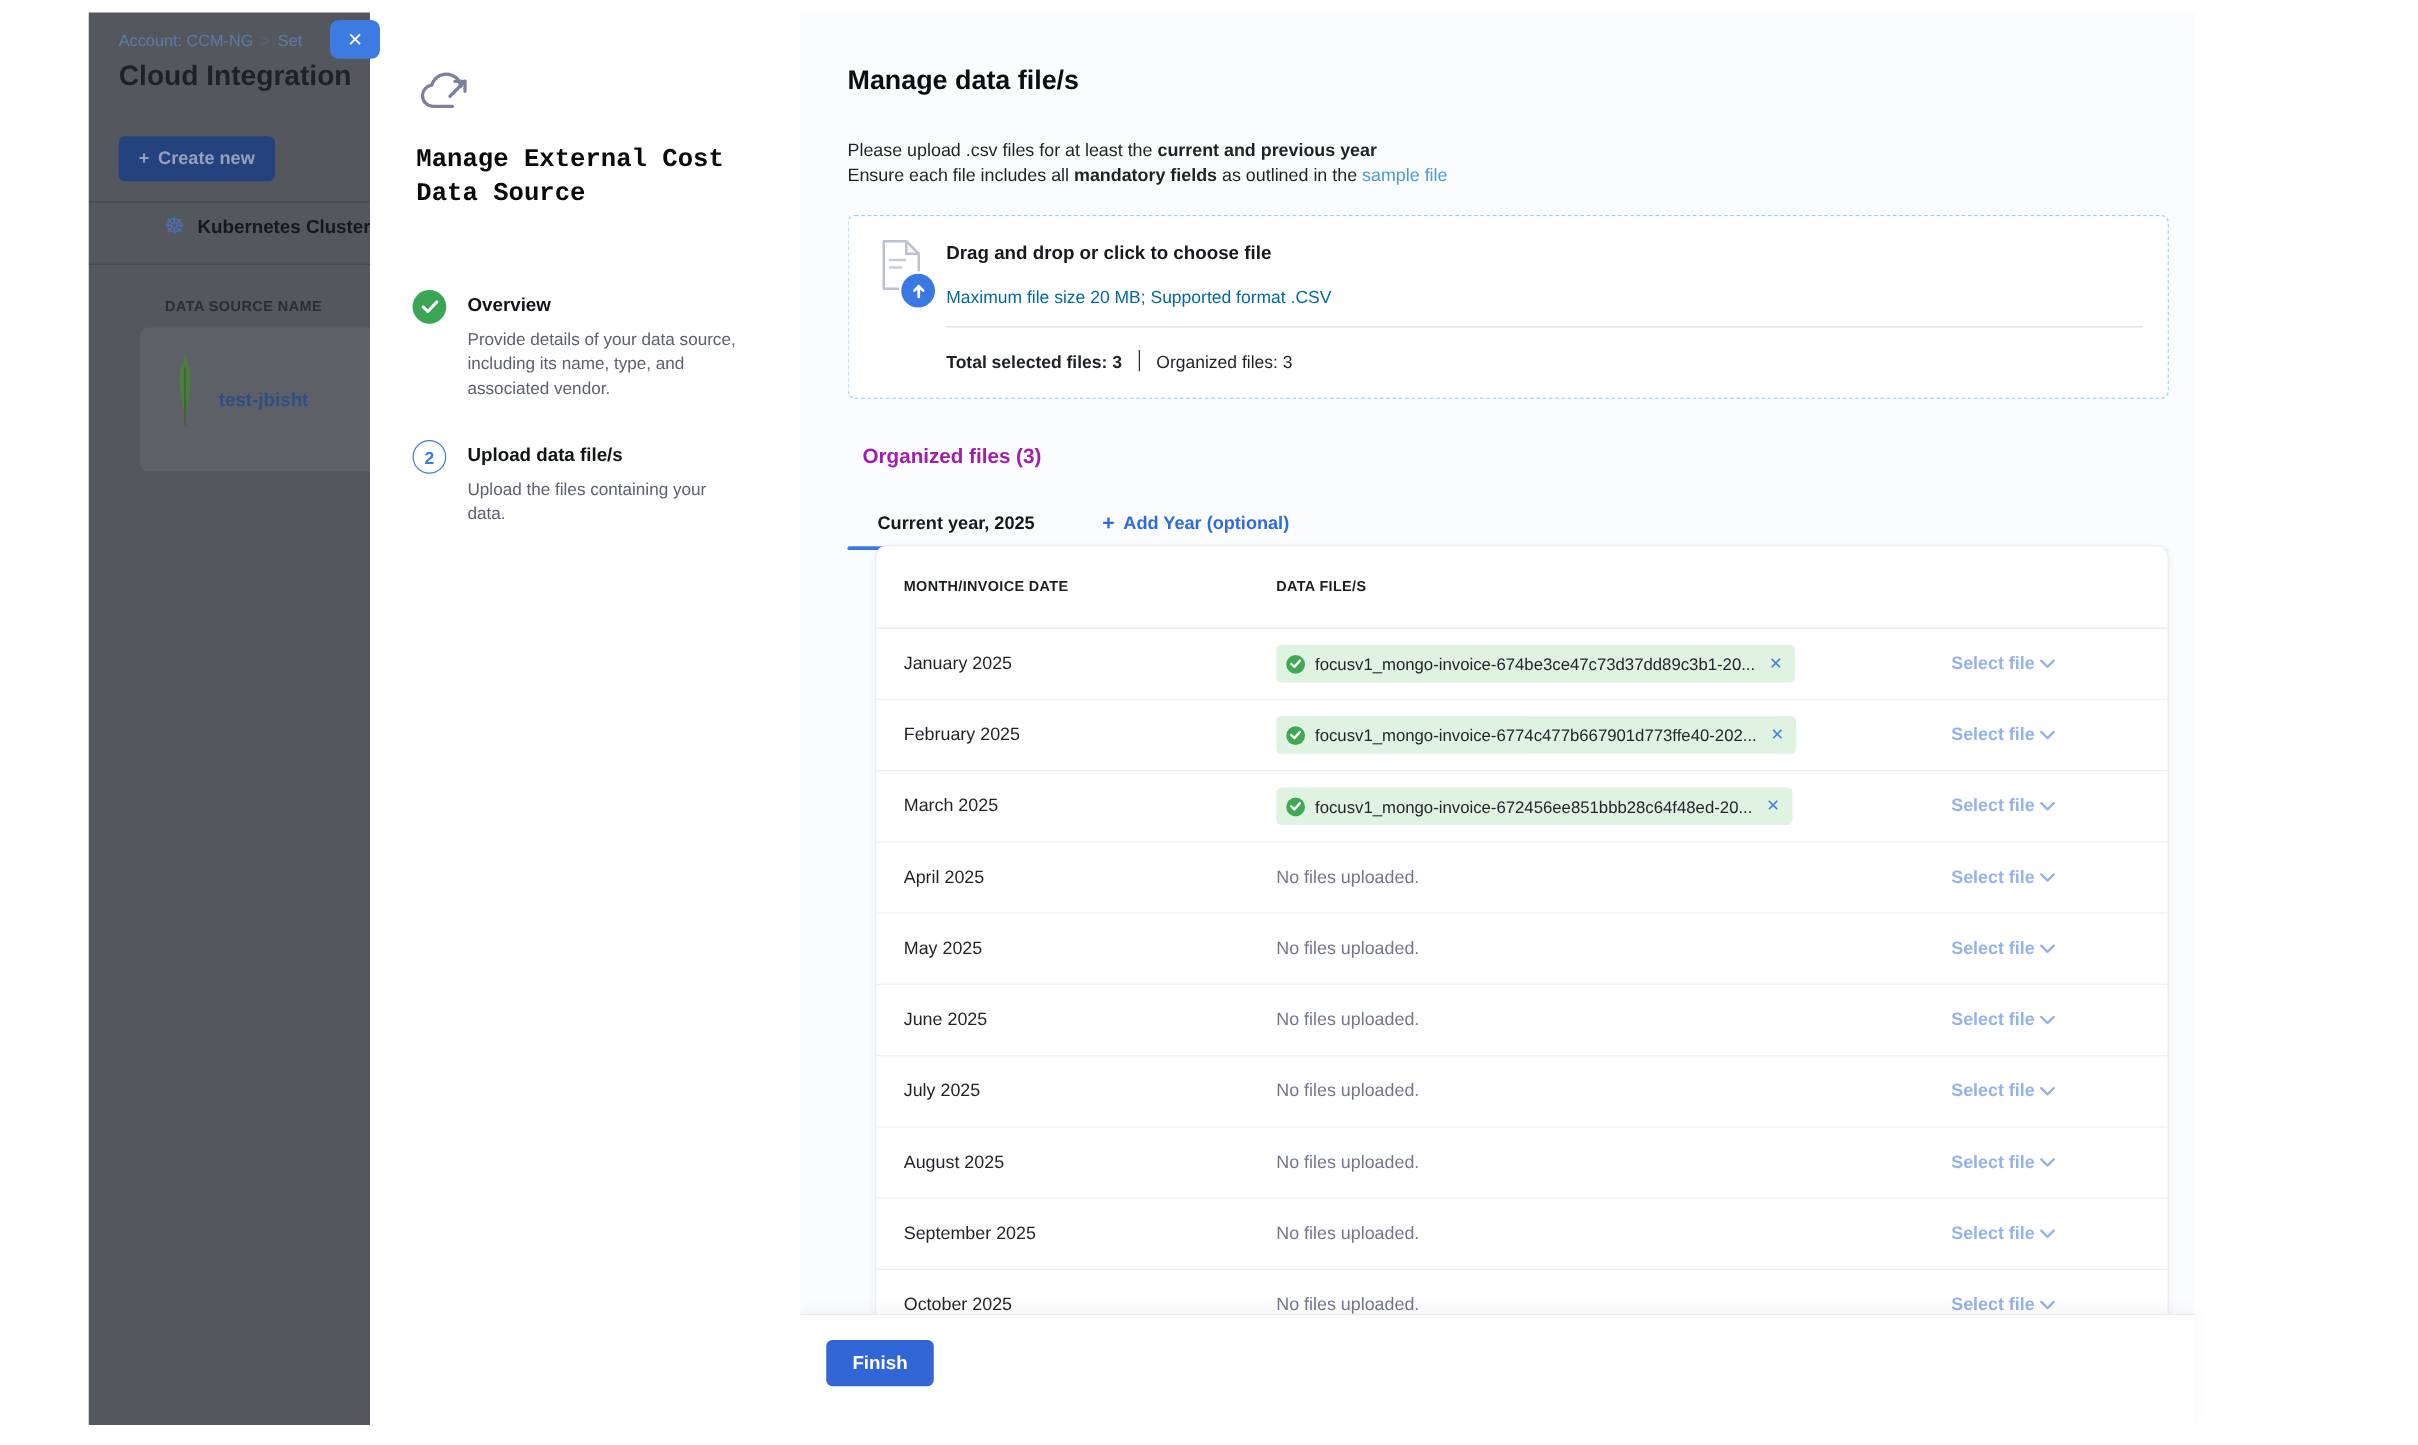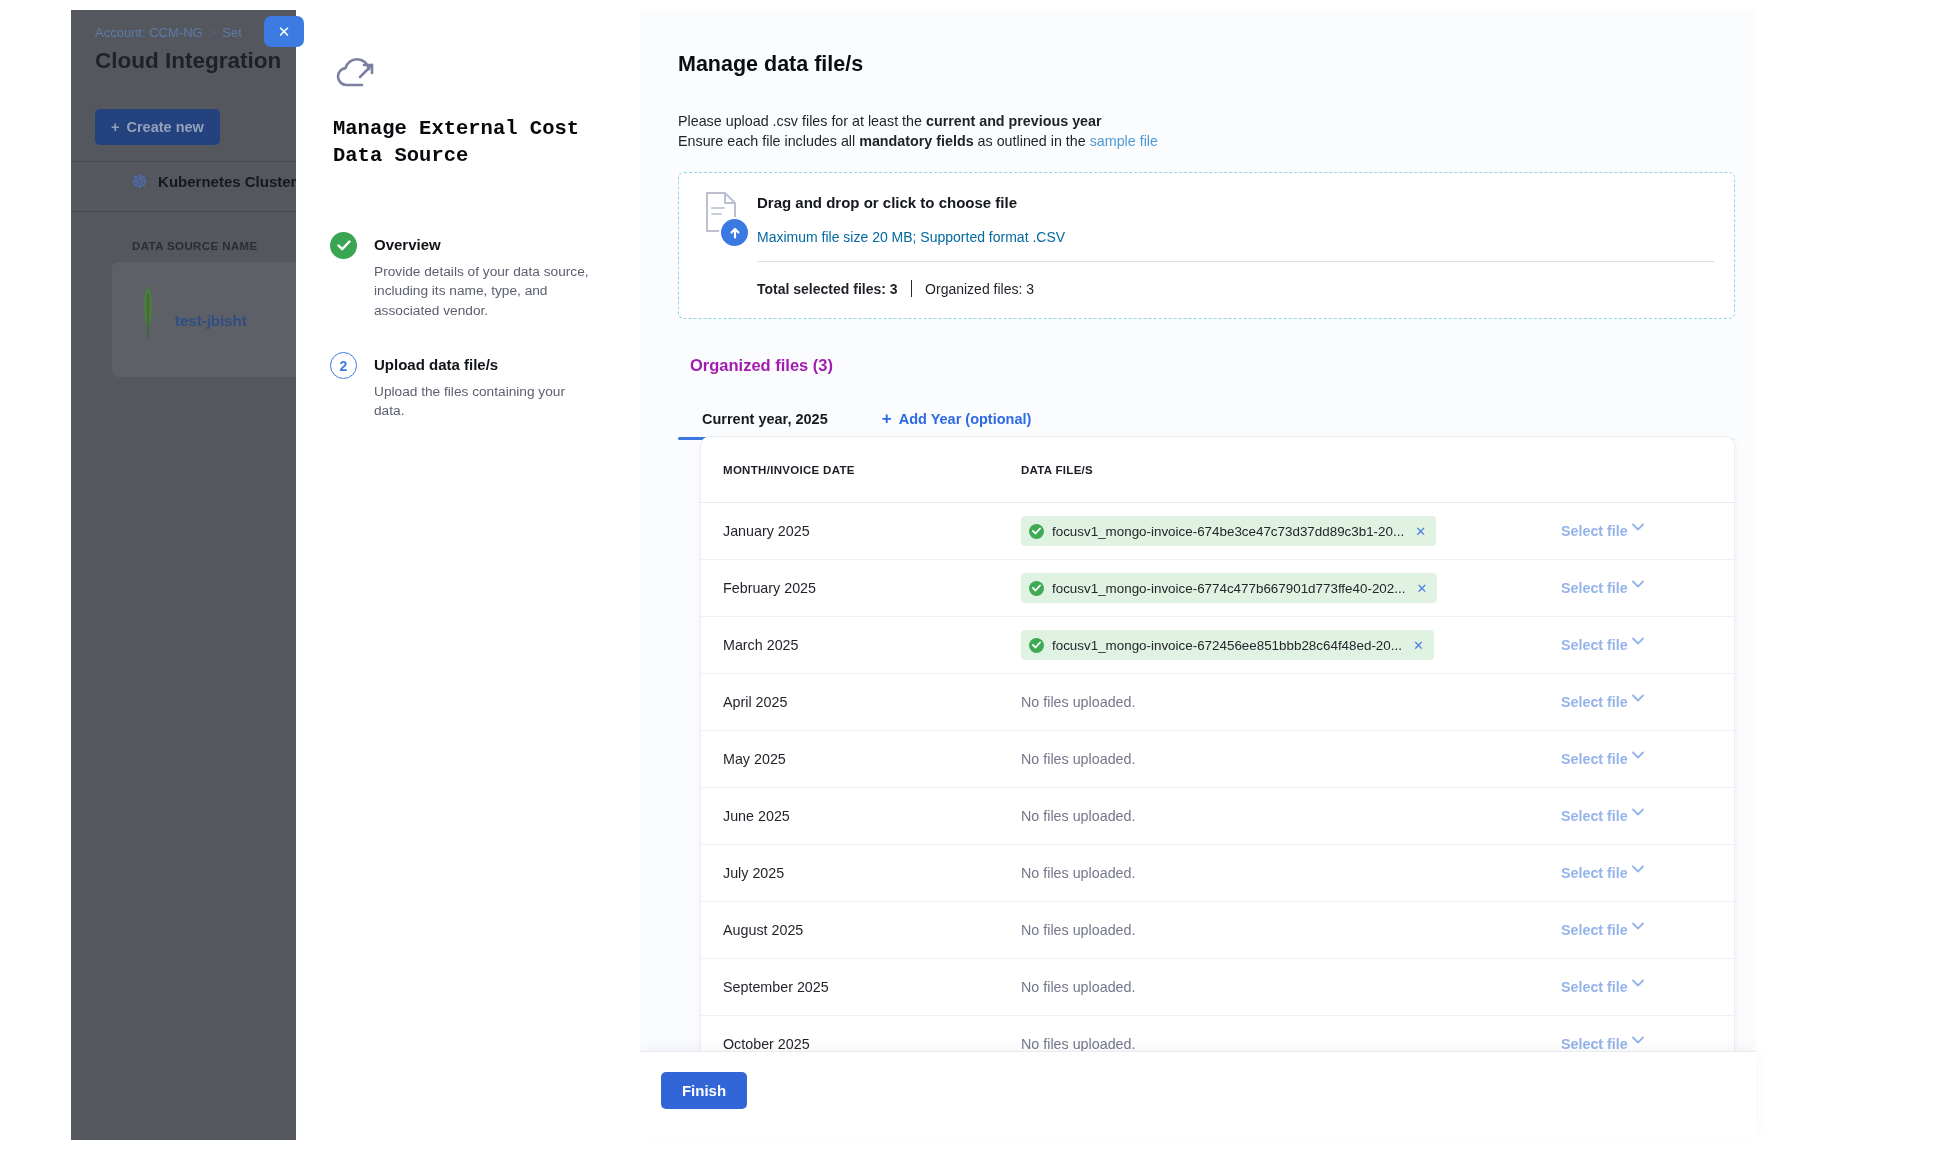--- a/index.html
+++ b/index.html
@@ -93,21 +93,21 @@
   .c3 { width:173px; }
   .trow { display:flex; height:57px; align-items:center; border-bottom:1px solid #eef0f5; }
   .month { font-size:14.3px; color:#1f2228; }
   .empty { font-size:14.3px; color:#74778c; }
   .chip { display:inline-flex; align-items:center; gap:8px; background:#e0f2e2; border-radius:4px;
           height:30px; padding:0 10px 0 8px; max-width:478px; }
   .chip-check { flex:0 0 15px; width:15px; height:15px; border-radius:50%; background:#3fa953;
                 display:flex; align-items:center; justify-content:center; }
   .chip-name { font-size:13.4px; color:#23262b; white-space:nowrap; }
   .chip-x { color:#4a7fe2; font-size:13px; font-weight:700; margin-left:3px; cursor:pointer; }
-  .selectfile { display:inline-flex; align-items:flex-start; gap:4px; color:#94b3ea; font-size:14.3px;
+  .selectfile { display:inline-flex; align-items:center; gap:4px; color:#94b3ea; font-size:14.3px;
                 font-weight:600; cursor:pointer; }
 
   #dialog-footer { position:absolute; left:0; top:1042px; right:0; height:88px; background:#ffffff;
                    box-shadow:0 -1px 0 #e8eaf0, 0 -5px 12px rgba(25,30,40,.04); }
   .finish { position:absolute; left:21px; top:20px; min-width:86px; height:37px; background:#3265d6;
             border:none; border-radius:5px; color:#ffffff; font-family:inherit; font-size:15px;
             font-weight:700; padding:0 18px; cursor:pointer; }
 </style>
 </head>
 <body>

